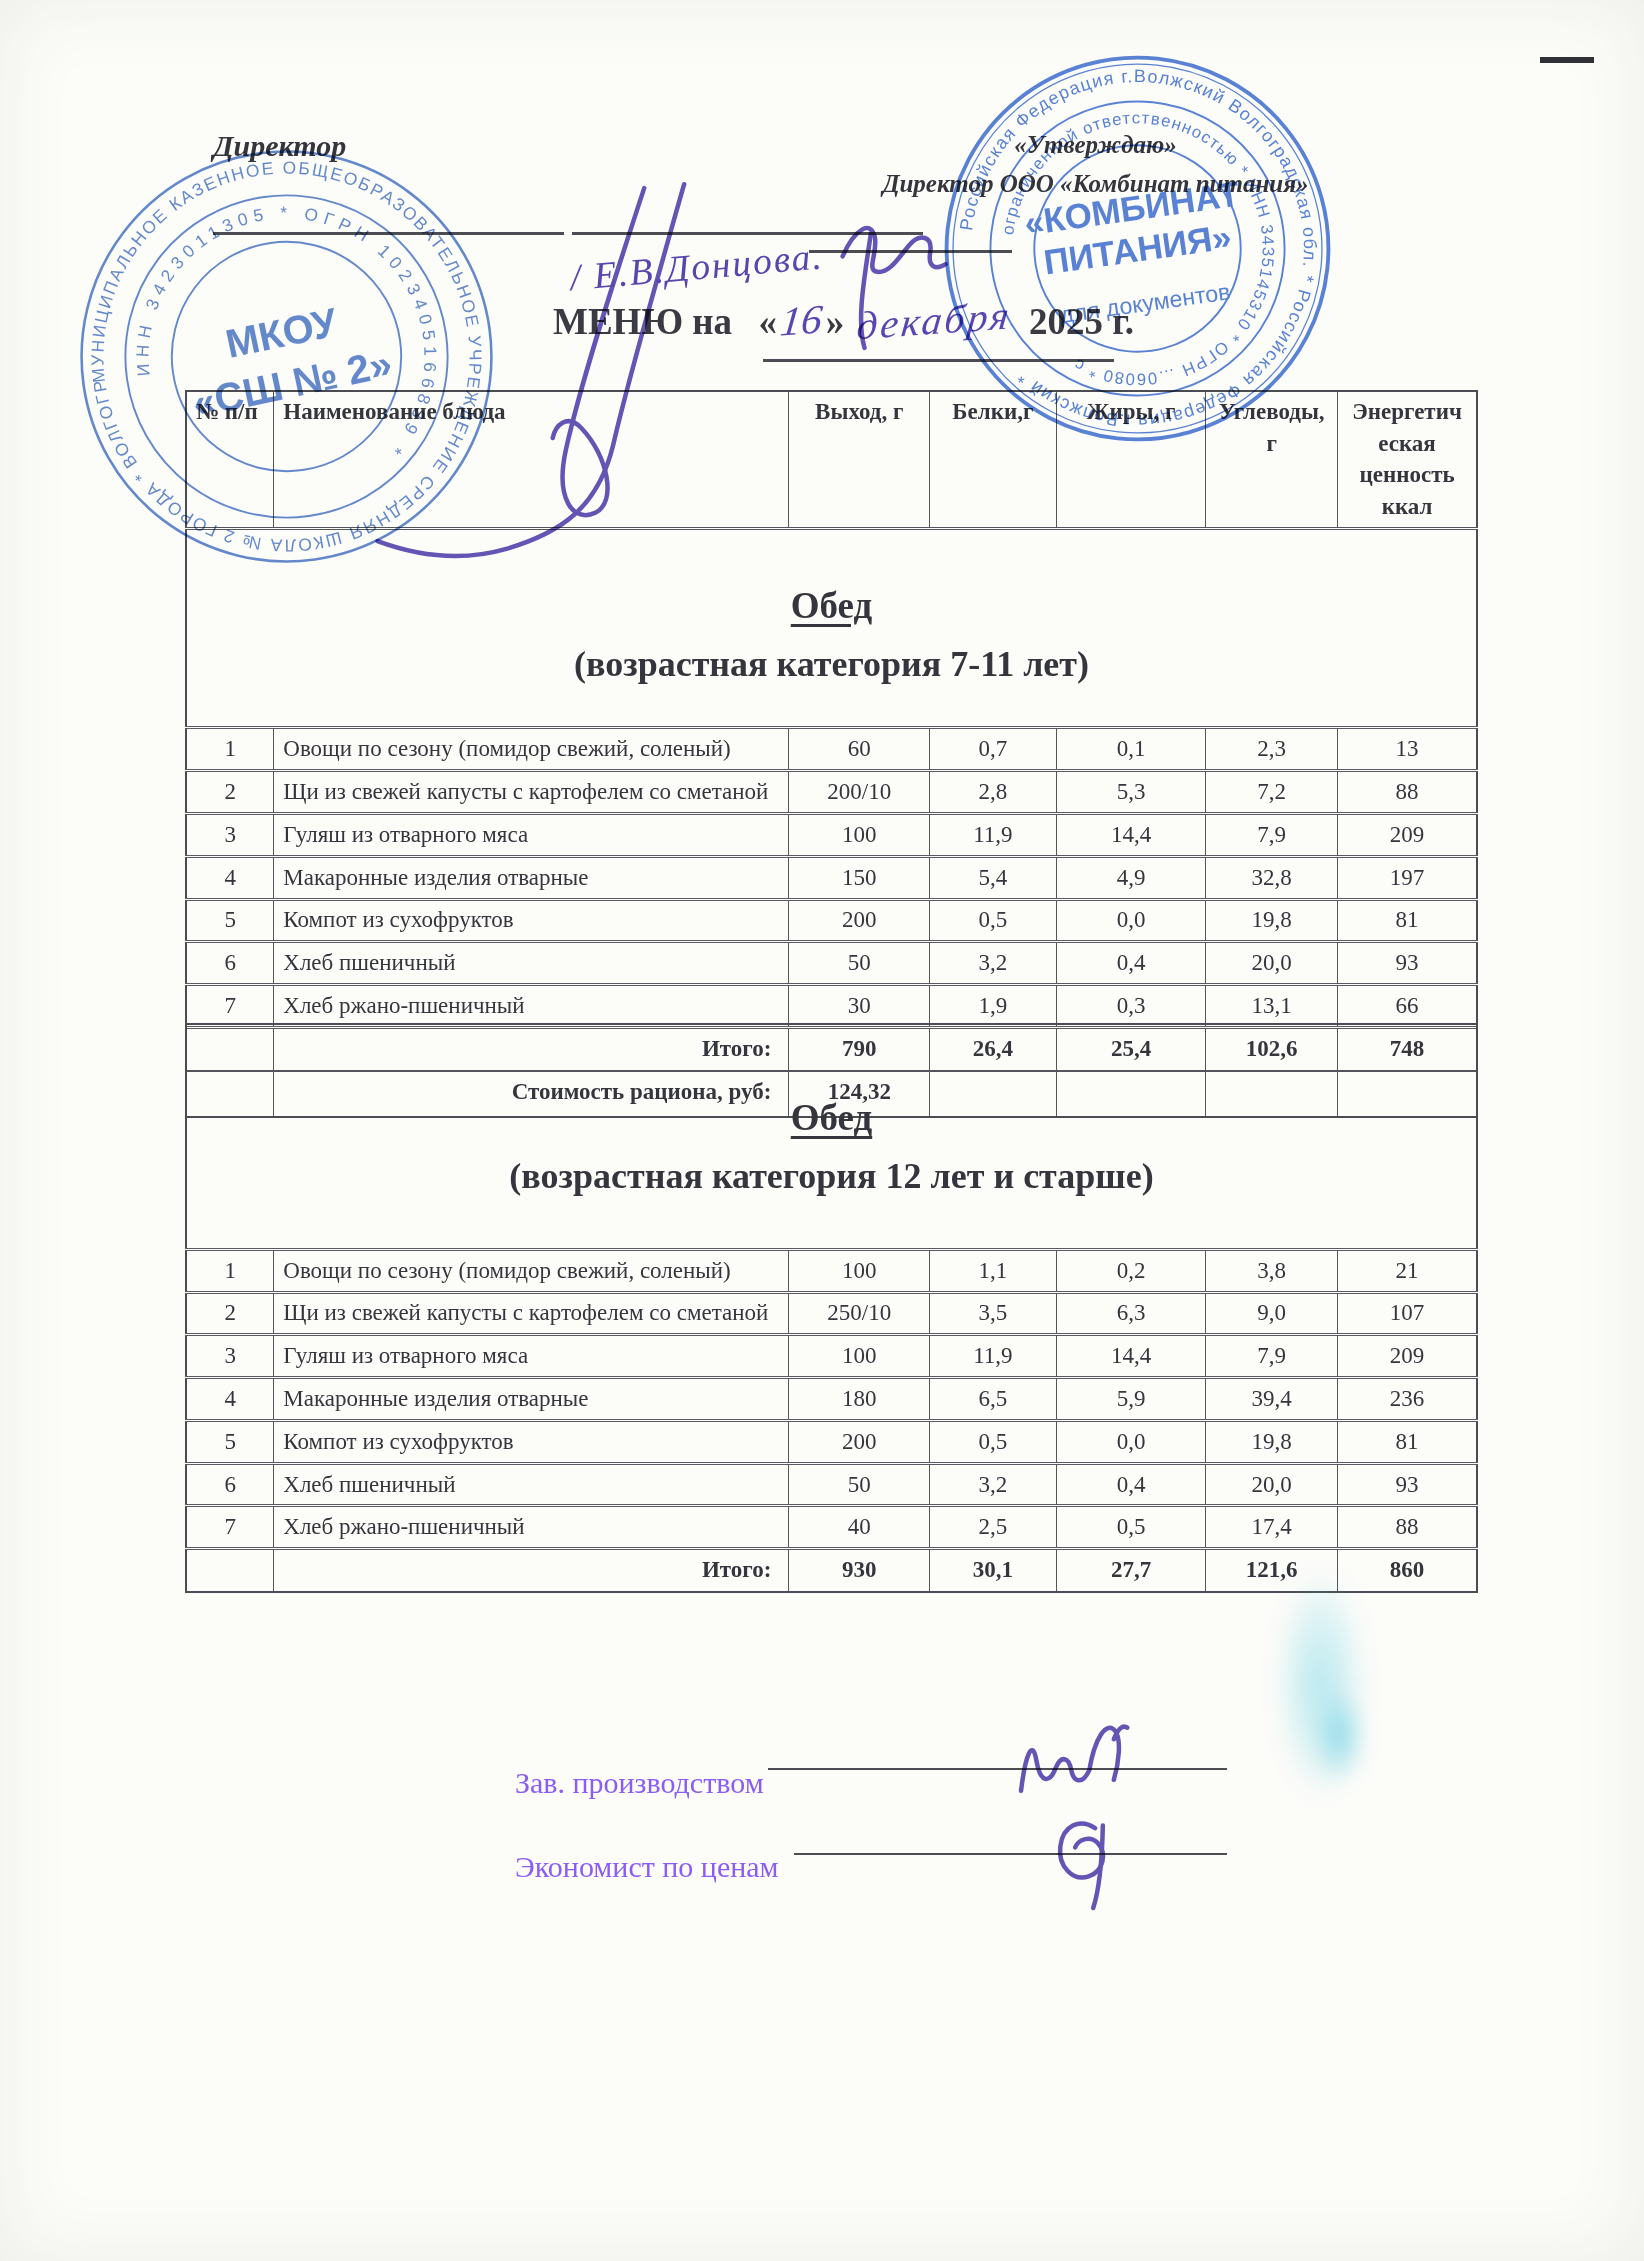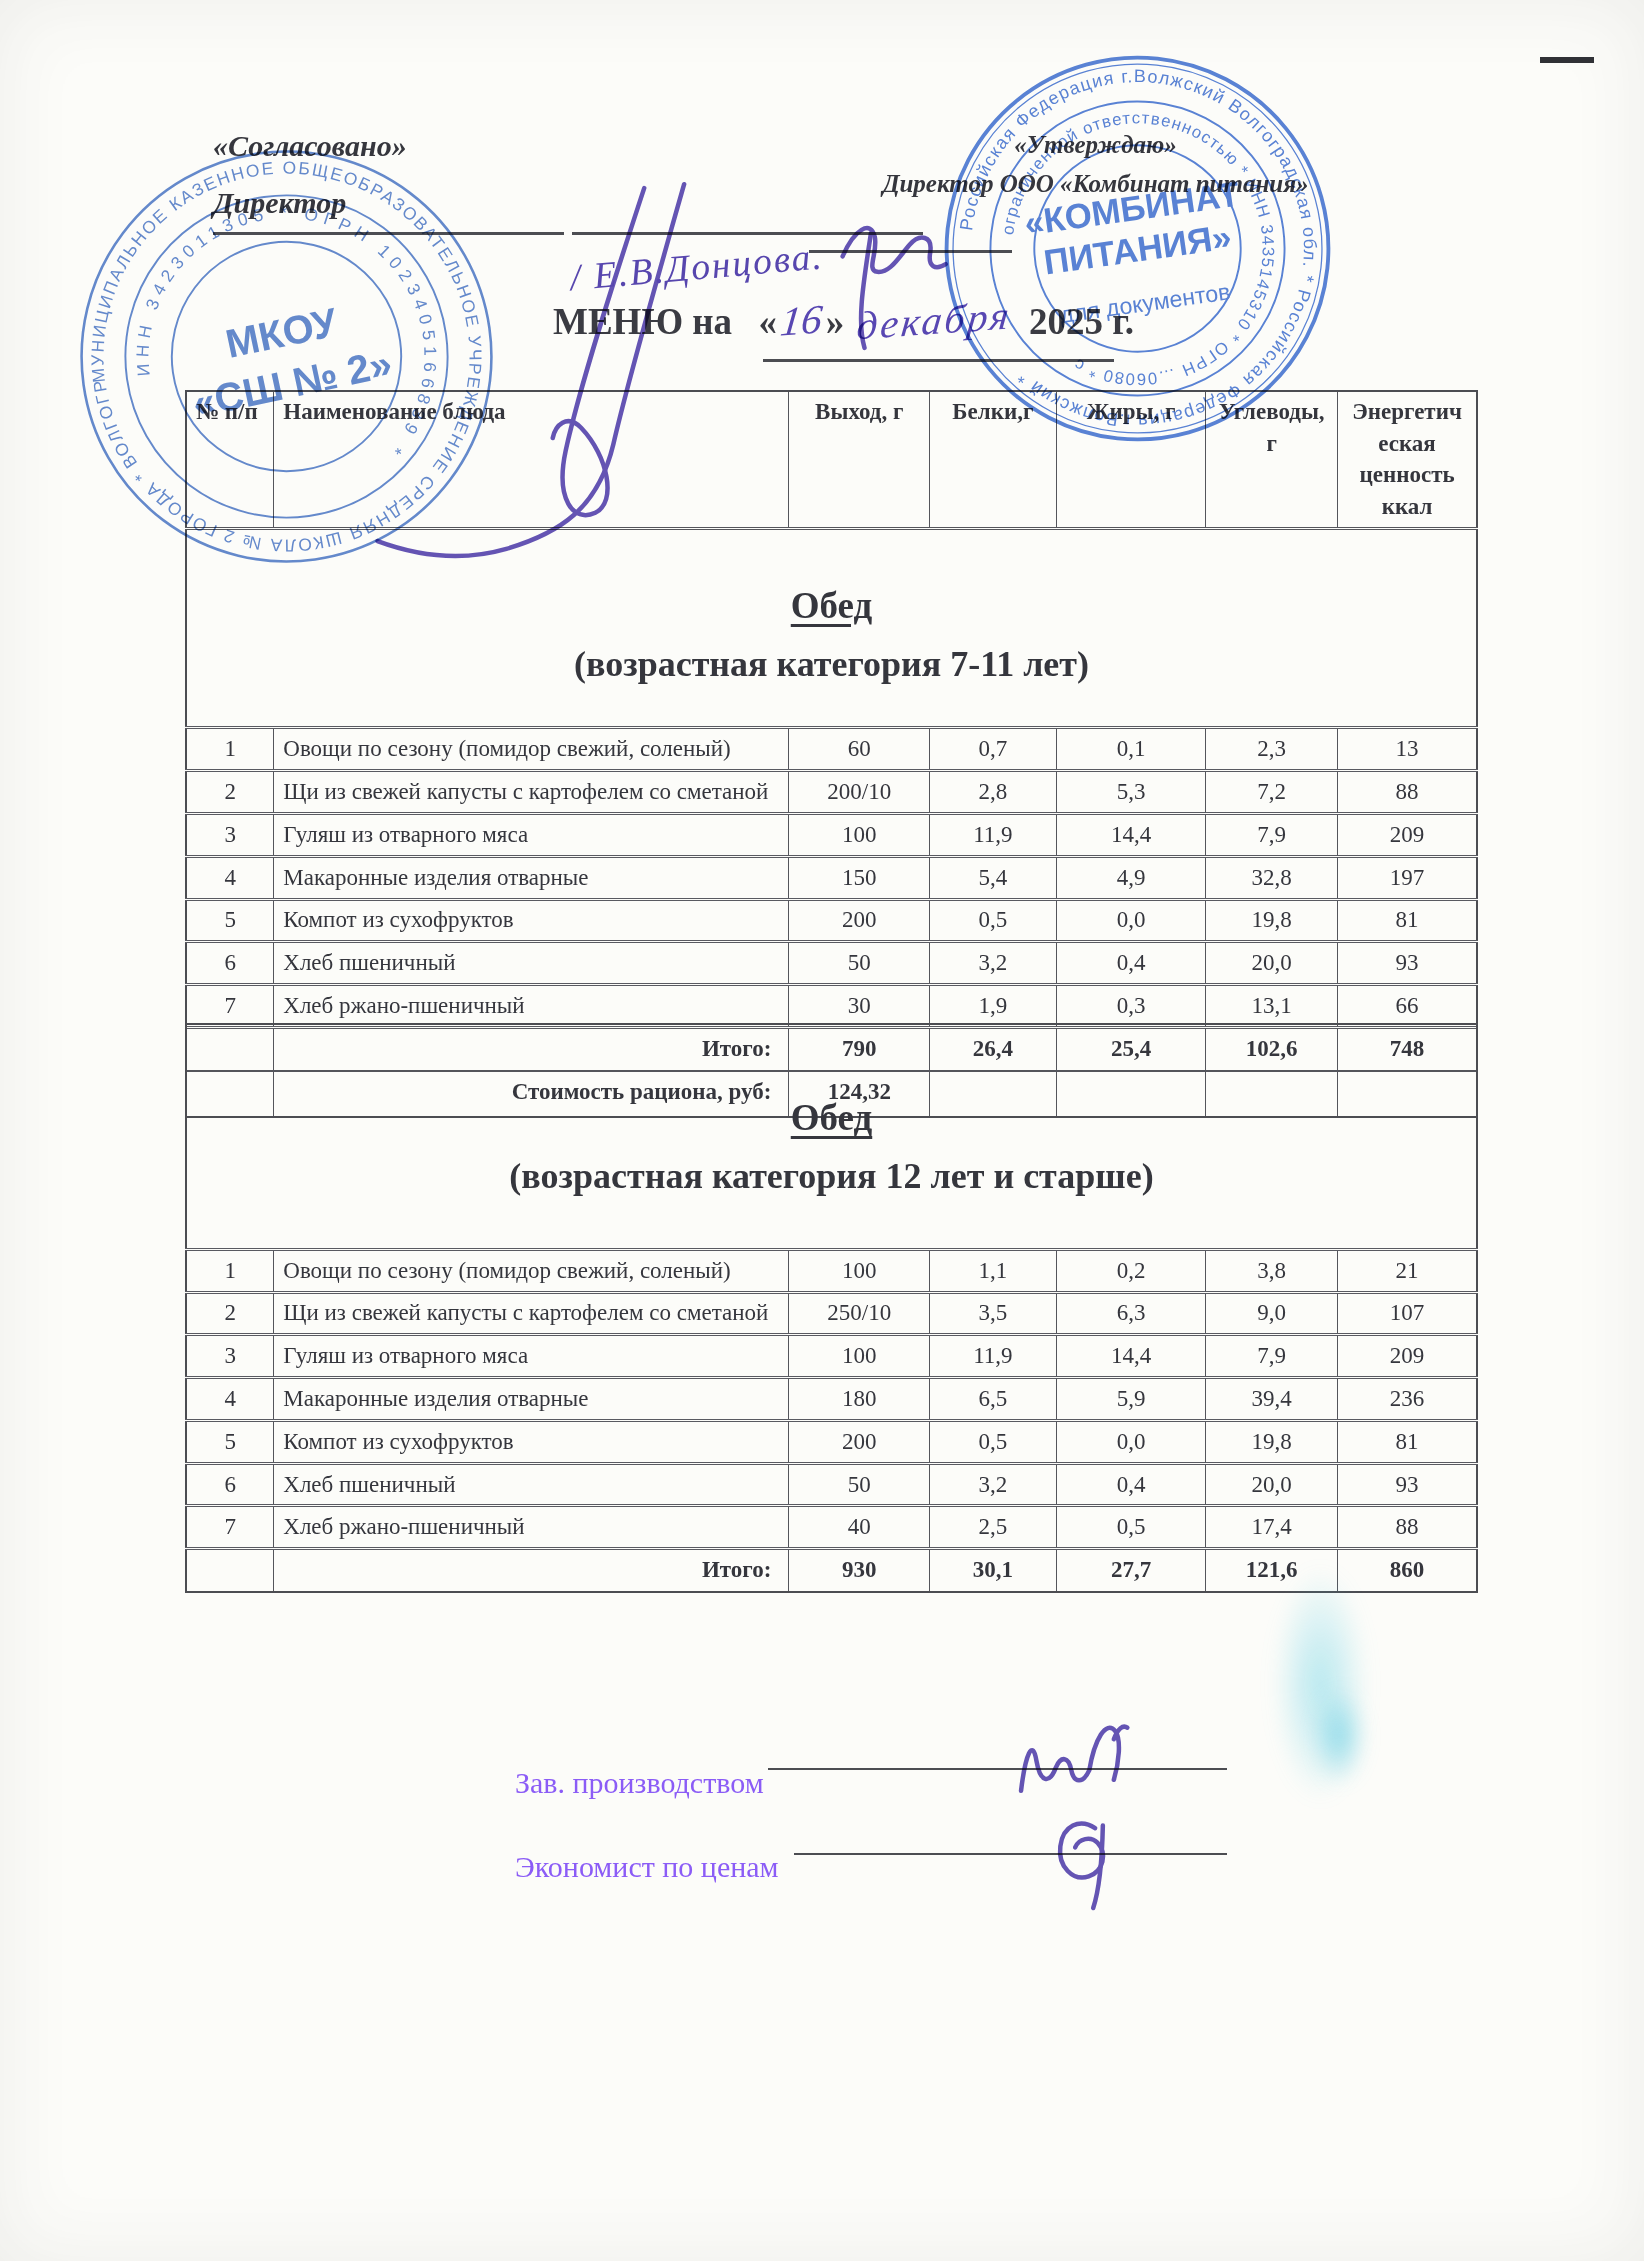--- a/index.html
+++ b/index.html
@@ -55,21 +55,20 @@
   .smudge{position:absolute;border-radius:50%;filter:blur(9px);}
   .smudge1{left:1272px;top:1565px;width:97px;height:238px;background:radial-gradient(ellipse at center, rgba(70,200,224,.38), rgba(70,200,224,0) 70%);}
   .smudge2{left:1314px;top:1688px;width:52px;height:97px;background:radial-gradient(ellipse at center, rgba(50,190,220,.45), rgba(50,190,220,0) 72%);}
 </style>
 </head>
 <body>
 
 <div class="page">
 
   <div class="approval approval-left">
-    <div>«Согласовано»</div>
     <div>Директор</div>
   </div>
   <div class="approval approval-right">
     <div>«Утверждаю»</div>
     <div>Директор ООО «Комбинат питания»</div>
   </div>
 
   <div class="uline" style="left:213px;top:232px;width:351px;"></div>
   <div class="uline" style="left:572px;top:232px;width:351px;"></div>
   <div class="uline" style="left:809px;top:250px;width:203px;"></div>

